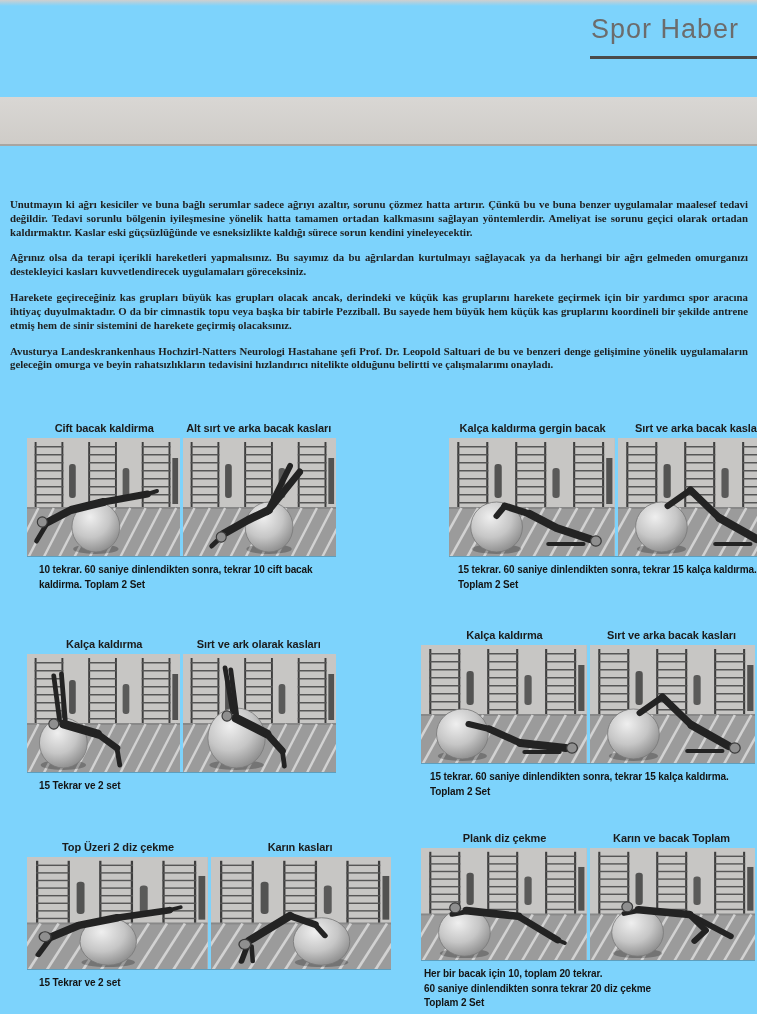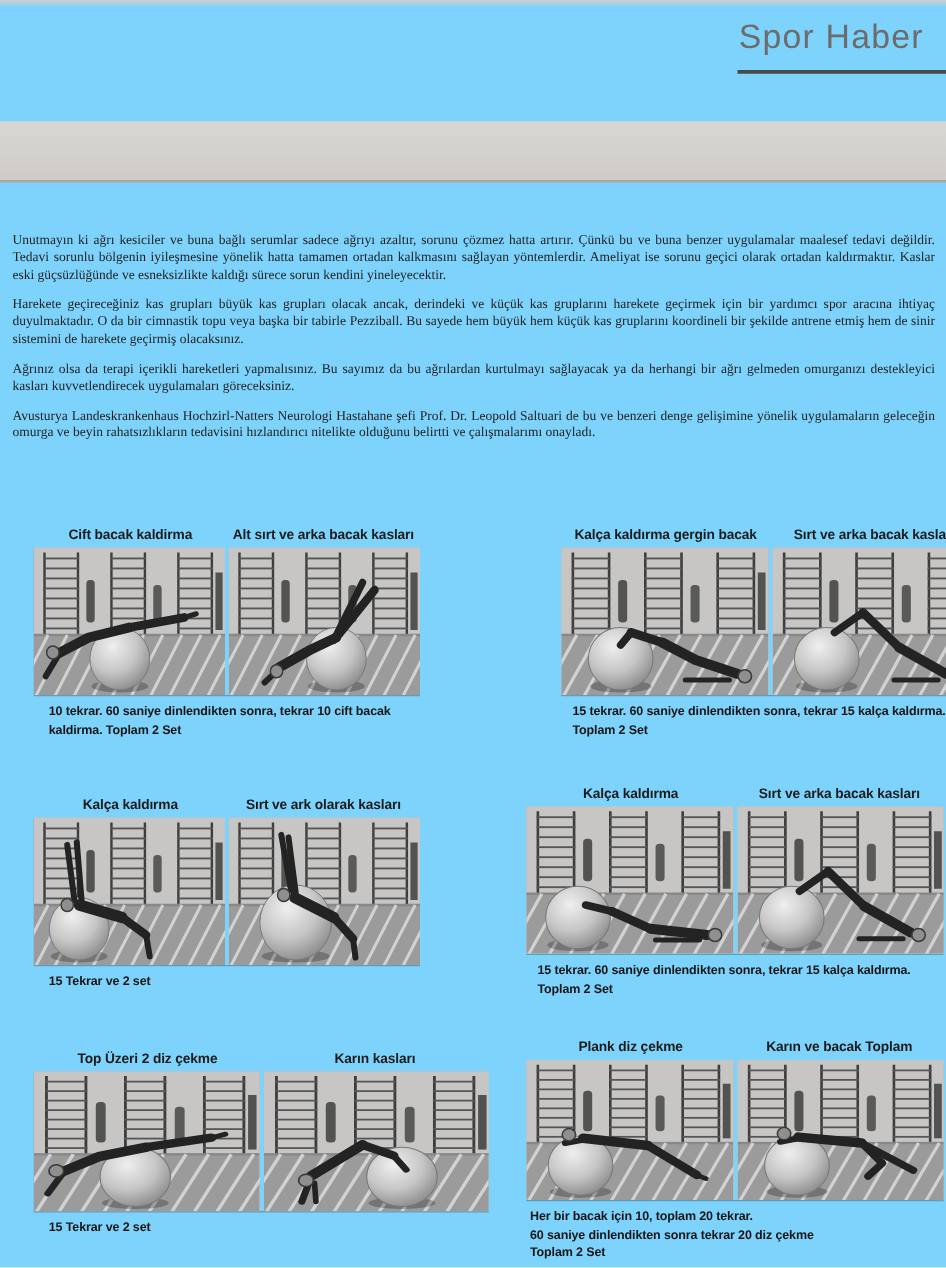--- a/index.html
+++ b/index.html
@@ -9,21 +9,21 @@
         background:linear-gradient(#cfcfcf,rgba(255,255,255,0));}
   .masthead{position:absolute;top:14px;right:18px;
         font-family:"Liberation Sans",sans-serif;font-size:27px;font-weight:400;
         color:#6c6c6c;letter-spacing:1px;}
   .masthead-rule{position:absolute;top:56px;left:590px;right:0;height:3px;background:#4a4a4a;}
   .gray-band{position:absolute;top:97px;left:0;right:0;height:47px;
         background:linear-gradient(#d9d7d4,#cfccc8);border-bottom:2px solid #a8a5a1;}
   .article{position:absolute;top:186px;left:10px;width:738px;height:232px;overflow:hidden;
         font-family:"Liberation Serif",serif;font-size:10.8px;line-height:1.28;
         color:#1f1f1f;text-align:justify;}
-  .article p{margin:0 0 10px 0;}
+  .article p{margin:12px 0 10px 0;font-weight:bold;}
   .block{position:absolute;}
   .b0{left:27px;top:422px;width:309px;}
   .b1{left:421px;top:422px;width:334px;padding-left:28px;}
   .b2{left:27px;top:638px;width:309px;}
   .b3{left:421px;top:629px;width:334px;}
   .b4{left:27px;top:841px;width:364px;}
   .b5{left:421px;top:832px;width:334px;}
   .labels{display:flex;margin-bottom:4px;}
   .labels span{flex:1;text-align:center;font-size:11px;font-weight:bold;color:#1b1b1b;
         font-family:"Liberation Sans",sans-serif;letter-spacing:-0.1px;}
@@ -53,22 +53,22 @@
 <div class="page">
   <div class="top-strip"></div>
 
   <div class="masthead">Spor Haber</div>
   <div class="masthead-rule"></div>
 
   <div class="gray-band"></div>
 
   <div class="article">
     <p>Unutmayın ki ağrı kesiciler ve buna bağlı serumlar sadece ağrıyı azaltır, sorunu çözmez hatta artırır. Çünkü bu ve buna benzer uygulamalar maalesef tedavi değildir. Tedavi sorunlu bölgenin iyileşmesine yönelik hatta tamamen ortadan kalkmasını sağlayan yöntemlerdir. Ameliyat ise sorunu geçici olarak ortadan kaldırmaktır. Kaslar eski güçsüzlüğünde ve esneksizlikte kaldığı sürece sorun kendini yineleyecektir.</p>
+    <p>Ağrınız olsa da terapi içerikli hareketleri yapmalısınız. Bu sayımız da bu ağrılardan kurtulmayı sağlayacak ya da herhangi bir ağrı gelmeden omurganızı destekleyici kasları kuvvetlendirecek uygulamaları göreceksiniz.</p>
     <p>Harekete geçireceğiniz kas grupları büyük kas grupları olacak ancak, derindeki ve küçük kas gruplarını harekete geçirmek için bir yardımcı spor aracına ihtiyaç duyulmaktadır. O da bir cimnastik topu veya başka bir tabirle Pezziball. Bu sayede hem büyük hem küçük kas gruplarını koordineli bir şekilde antrene etmiş hem de sinir sistemini de harekete geçirmiş olacaksınız.</p>
-    <p>Ağrınız olsa da terapi içerikli hareketleri yapmalısınız. Bu sayımız da bu ağrılardan kurtulmayı sağlayacak ya da herhangi bir ağrı gelmeden omurganızı destekleyici kasları kuvvetlendirecek uygulamaları göreceksiniz.</p>
     <p>Avusturya Landeskrankenhaus Hochzirl-Natters Neurologi Hastahane şefi Prof. Dr. Leopold Saltuari de bu ve benzeri denge gelişimine yönelik uygulamaların geleceğin omurga ve beyin rahatsızlıkların tedavisini hızlandırıcı nitelikte olduğunu belirtti ve çalışmalarımı onayladı.</p>
   </div>
 
   <div class="block b0">
     <div class="labels">
       <span>Cift bacak kaldirma</span>
       <span>Alt sırt ve arka bacak kasları</span>
     </div>
     <div class="photos">
       <div class="photo">

